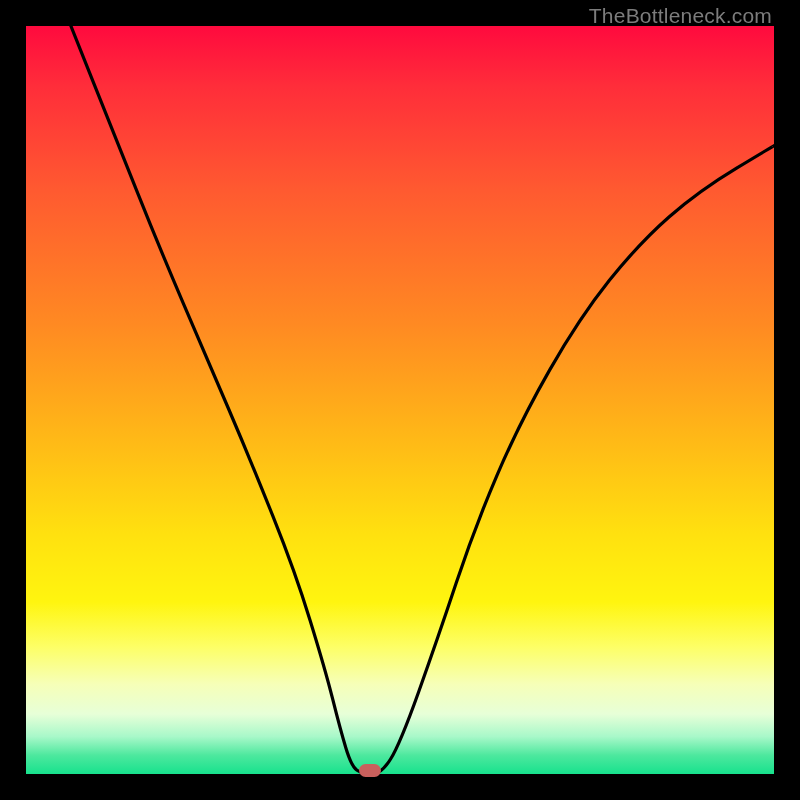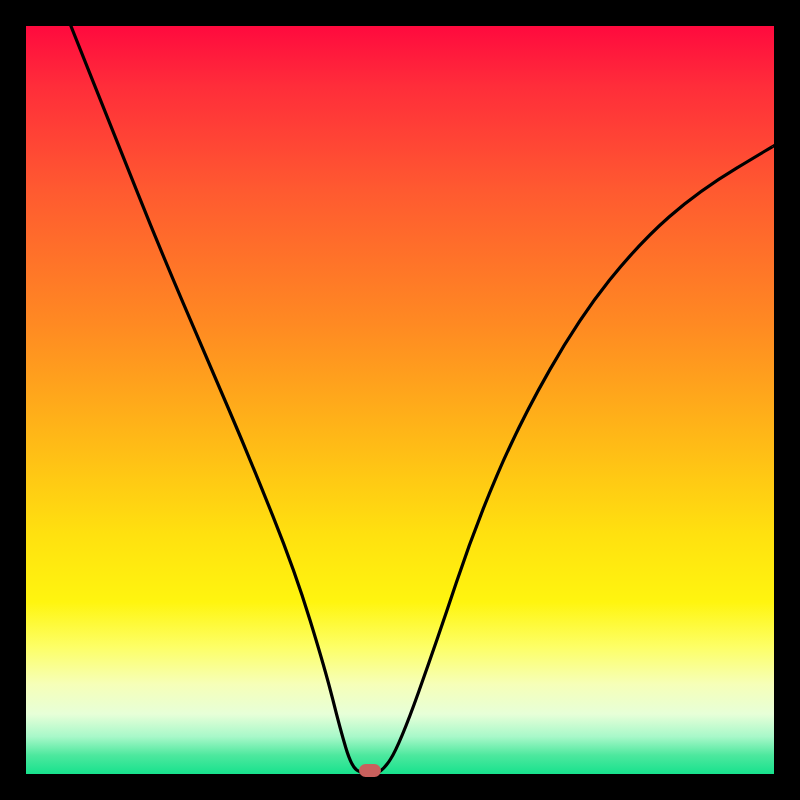--- a/index.html
+++ b/index.html
@@ -70,13 +70,14 @@
 <div class="frame">
   <div class="plot-area">
 
     <svg class="curve" width="748" height="748" viewBox="0 0 748 748">
       <path fill="none" stroke="#000" stroke-width="3.2" stroke-linecap="round" stroke-linejoin="round" d="M 44.9 0.0 Q 44.9 0.0 67.3 56.1 Q 89.8 112.2 112.2 168.3 Q 134.6 224.4 157.1 276.8 Q 179.5 329.1 202.0 381.5 Q 224.4 433.8 246.8 489.9 Q 269.3 546.0 284.2 594.7 Q 299.2 643.3 306.7 673.2 Q 314.2 703.1 319.8 721.8 Q 325.4 740.5 331.0 744.3 Q 336.6 748.0 346.0 748.0 Q 355.3 748.0 364.6 733.0 Q 374.0 718.1 392.7 665.7 Q 411.4 613.4 430.1 557.3 Q 448.8 501.2 471.2 448.8 Q 493.7 396.4 523.6 344.1 Q 553.5 291.7 583.4 254.3 Q 613.4 216.9 643.3 190.7 Q 673.2 164.6 710.6 142.1 T 748.0 119.7"></path>
     </svg>
 
     <div class="marker" style="left:333.1px;top:738.0px;background:#c9605d;"></div>
 
   </div>
+  <div class="watermark">TheBottleneck.com</div>
 </div>
 
 </body></html>

